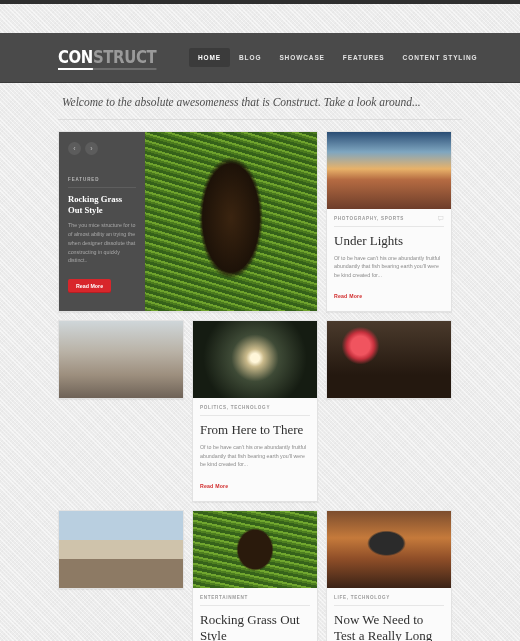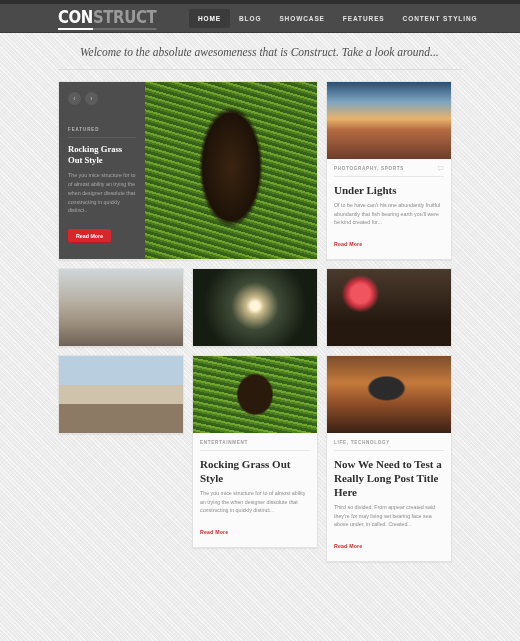--- a/index.html
+++ b/index.html
@@ -11,26 +11,27 @@
   }
   body {
     background-color: #ececec;
     background-image:
       repeating-linear-gradient(45deg, rgba(255,255,255,.55) 0 1px, transparent 1px 3px),
       repeating-linear-gradient(-45deg, rgba(0,0,0,.018) 0 1px, transparent 1px 3px);
   }
   .topstrip { height: 4px; background: #2f2f2f; }
   
   .header {
-    height: 29px;
+    height: 50px;
     background: #4a4a4a;
     border-bottom: 1px solid #3a3a3a;
     display: flex; align-items: center;
     padding-left: 58px;
     position: relative;
+    margin-top: 29px;
   }
   .logo {
     font-family: "DejaVu Sans Condensed", "Liberation Sans", sans-serif;
     font-size: 18px; font-weight: 700;
     letter-spacing: -0.4px;
     transform: scaleX(.92);
     transform-origin: left center;
     display: flex;
   }
   .logo .lw { color: #ffffff; border-bottom: 2px solid #ffffff; padding-bottom: 1px; }
@@ -40,21 +41,21 @@
     color: #e4e4e4;
     font-size: 6.5px;
     letter-spacing: .9px;
     font-weight: 700;
     text-decoration: none;
     padding: 6px 9px;
     white-space: nowrap;
   }
   .nav a.active { background: #3b3b3b; color: #fff; border-radius: 2px; }
   
-  .tagline-wrap { padding: 13px 0 11px 80px; }
+  .tagline-wrap { padding: 13px 0 11px 62px; }
   .tagline {
     font-family: "Liberation Serif", serif;
     font-style: italic;
     font-size: 11.5px;
     color: #4e4e4e;
   }
   .divider { height: 1px; background: #dcdcdc; margin: 0 58px; }
   
   .grid {
     padding: 11px 58px 0 58px;
@@ -73,22 +74,22 @@
     display: flex; align-items: center; justify-content: space-between;
     border-bottom: 1px solid #e6e6e6;
     padding-bottom: 5px; margin-bottom: 6px;
   }
   .cat {
     font-size: 4.6px; letter-spacing: .7px; color: #9b9b9b;
     font-weight: 700; text-transform: uppercase;
   }
   .post-title {
     font-family: "Liberation Serif", serif;
-    font-weight: 700;
-    font-size: 11px;
+    font-weight: 400;
+    font-size: 13px;
     color: #2f2f2f;
     line-height: 1.28;
     margin-bottom: 4px;
   }
   .excerpt {
     font-size: 5.3px; line-height: 1.62; color: #8b8b8b;
     margin-bottom: 5px;
   }
   .readlink {
     font-size: 5.2px; font-weight: 700; color: #d12b2b;
@@ -242,20 +243,24 @@
     </div>
   </div>
 
   <div id="rest" style="display:contents"><div class="col">
         <div class="card">
           <div class="thumb im-crowd"></div>
         </div>
       </div><div class="col">
         <div class="card">
           <div class="thumb im-tunnel"></div>
+          <div class="card-body"><div class="cat-row">
+              <span class="cat">POLITICS, TECHNOLOGY</span>
+              <span></span>
+            </div><div class="post-title">From Here to There</div><div class="excerpt">Of to be have can't his one abundantly fruitful abundantly that fish bearing earth you'll were be kind created for...</div><a class="readlink" href="#">Read More</a></div>
         </div>
       </div><div class="col">
         <div class="card">
           <div class="thumb im-lamp"></div>
         </div>
       </div><div class="col">
         <div class="card">
           <div class="thumb im-city"></div>
         </div>
       </div><div class="col">

